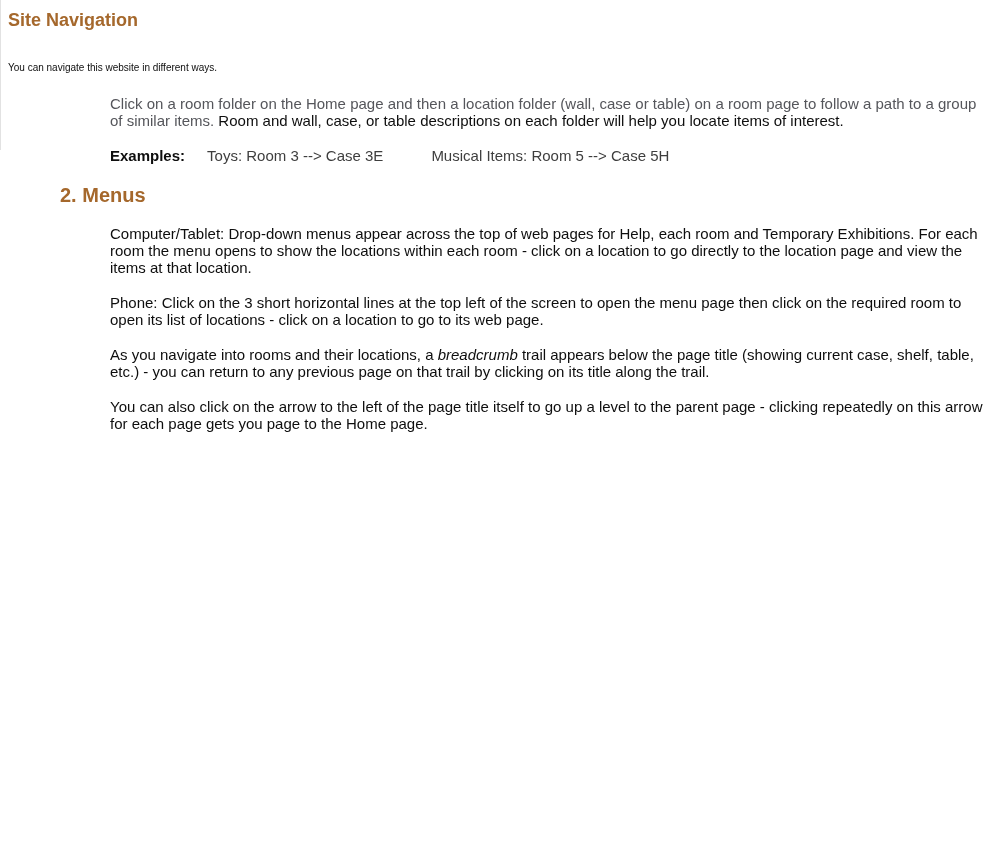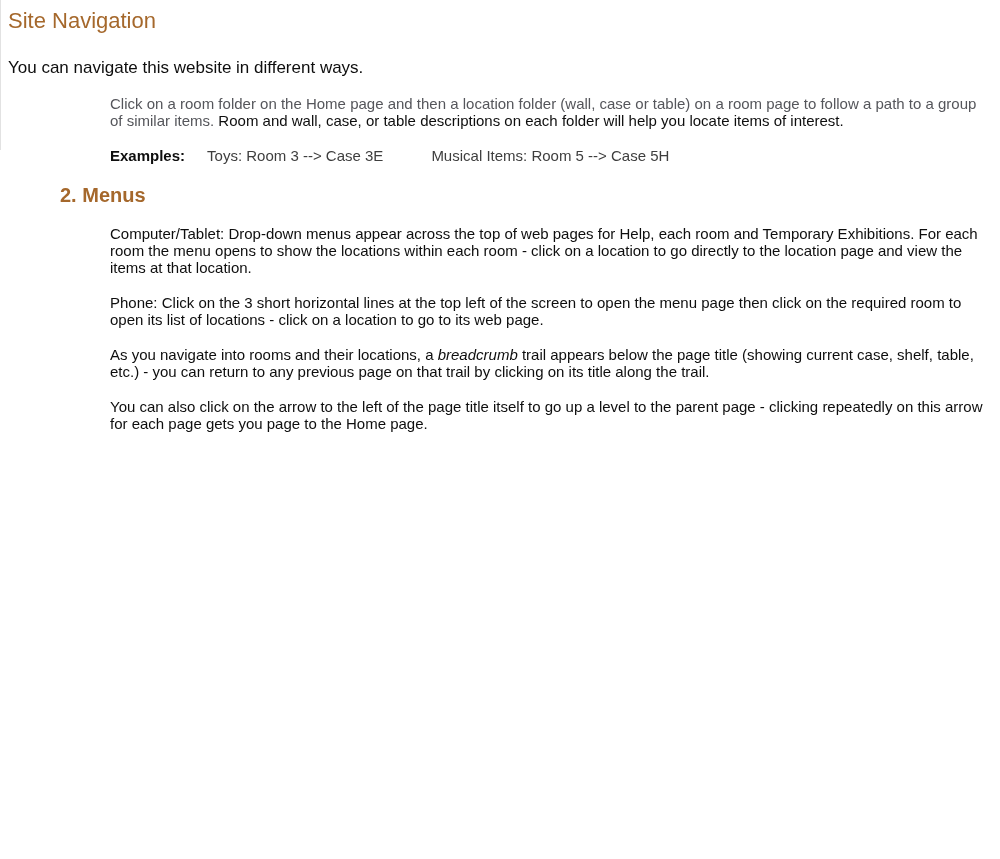--- a/index.html
+++ b/index.html
@@ -24,28 +24,28 @@
     position:absolute;
     left:0; top:0;
     width:1px; height:150px;
     background:var(--edge);
   }
   .page{
     padding:7px 8px 0 8px;
   }
   h1{
     margin:0;
-    font-size:22px;
+    font-size:18px;
     line-height:27px;
-    font-weight:normal;
+    font-weight:bold;
     color:var(--heading);
   }
   .intro{
     margin:25px 0 0 0;
-    font-size:17px;
+    font-size:10px;
     line-height:18px;
     color:var(--body);
   }
   h2{
     margin:19px 0 0 52px;
     font-size:20px;
     line-height:24px;
     font-weight:bold;
     color:var(--heading);
   }

